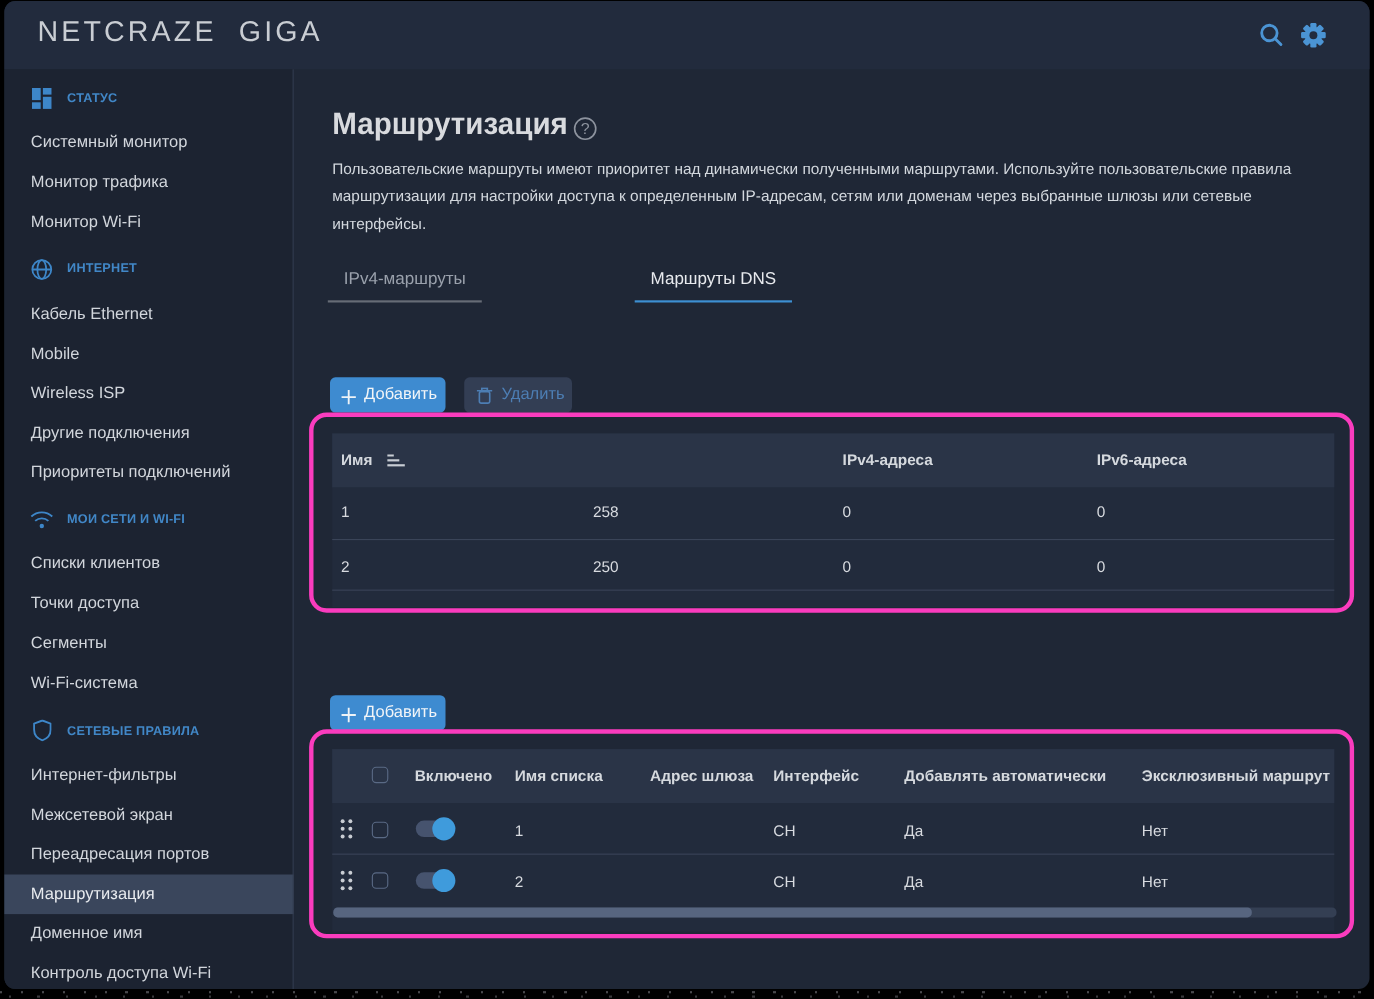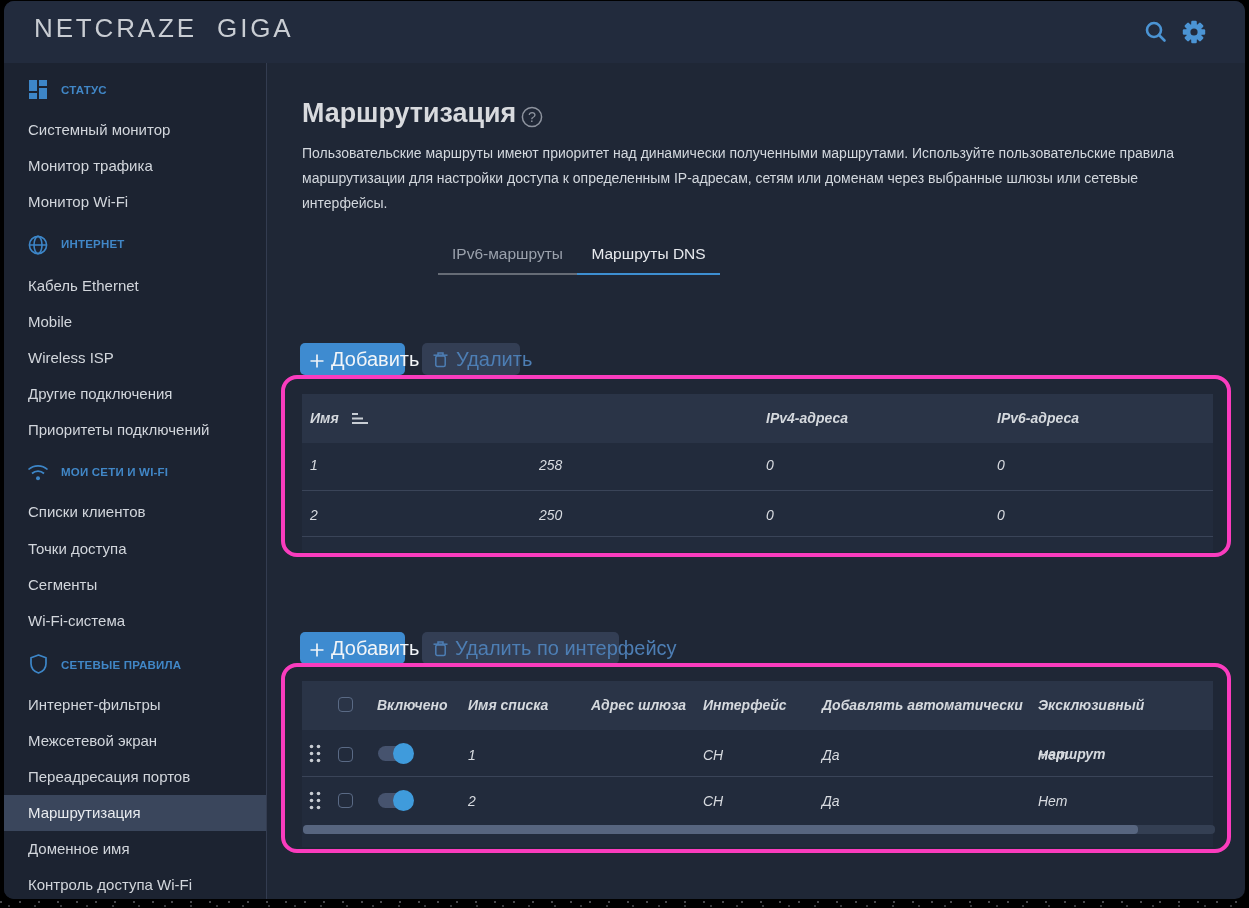--- a/index.html
+++ b/index.html
@@ -23,28 +23,28 @@
   
   h1 { position:absolute; left:302px; top:97px; font-size:28px; font-weight:bold; color:#d8dade;
     transform:scaleX(0.96); transform-origin:left top; white-space:nowrap; }
   .para { position:absolute; left:302px; top:141px; font-size:14px; color:#d3d8de; line-height:25px; }
   
   .tab { position:absolute; top:236px; height:39px; font-size:15.5px; line-height:36px;
     text-align:center; border-bottom:2px solid #666c76; color:#9aa1ac; }
   .tab.act { color:#e8eaee; border-bottom-color:#3d8fd2; }
   h2 { position:absolute; left:302px; font-size:19px; font-weight:bold; color:#d5d8dc; }
   
-  .btn { position:absolute; height:32px; border-radius:5px; font-size:20px; line-height:32px;
+  .btn { position:absolute; height:32px; border-radius:5px; font-size:15px; line-height:32px;
     white-space:nowrap; }
   .btn.blue { background:#3e8bd0; color:#f2f5f8; }
   .btn.grey { background:#333e54; color:#4d7eb4; }
   
   .pink { position:absolute; border:4.5px solid #fa3cbe; border-radius:16px; }
   
-  .tbl { position:absolute; left:302px; width:911px; background:#222b3c;font-style:italic; }
+  .tbl { position:absolute; left:302px; width:911px; background:#222b3c; }
   .thead { position:absolute; left:0; top:0; width:911px; height:49px; background:#2a3447; }
   .th { position:absolute; font-size:14px; font-weight:bold; color:#d5d9de; line-height:49px; }
   .td { position:absolute; font-size:14px; color:#d8dbe0; }
   .rline { position:absolute; left:0; width:911px; height:1px; background:#3a4458; }
   
   .tog { position:absolute; width:35px; height:15px; border-radius:8px; background:#46536e; }
   .tog .knob { position:absolute; right:-1px; top:-3px; width:21px; height:21px;
     border-radius:50%; background:#3f9bdc; }
   .cb { position:absolute; width:15px; height:15px; border:1.5px solid #5a6a85; border-radius:4px; }
 </style>
@@ -134,21 +134,21 @@
   <div class="item" style="top:876px">Контроль доступа Wi-Fi</div>
   <div class="sep" style="position:absolute;left:266px;top:63px;width:1px;height:845px;background:#333c50"></div>
 
   <h1>Маршрутизация</h1>
   <svg class="a" style="left:521px;top:106px" width="22" height="22" viewBox="0 0 22 22">
     <circle cx="11" cy="11" r="9.6" fill="none" stroke="#8d939e" stroke-width="1.5"></circle>
     <text x="11" y="16" text-anchor="middle" font-size="14.5" fill="#8d939e" font-family="Liberation Sans">?</text>
   </svg>
   <div class="para">Пользовательские маршруты имеют приоритет над динамически полученными маршрутами. Используйте пользовательские правила<br>маршрутизации для настройки доступа к определенным IP-адресам, сетям или доменам через выбранные шлюзы или сетевые<br>интерфейсы.</div>
 
-  <div class="tab" style="left:438px;width:139px">IPv6-маршруты</div>
+  <div class="tab" style="left:298px;width:140px">IPv4-маршруты</div>
   <div class="tab act" style="left:577px;width:143px">Маршруты DNS</div>
 
 
   <div class="btn blue" style="left:300px;top:343px;width:105px">
     <svg style="position:absolute;left:9px;top:10px" width="16" height="16" viewBox="0 0 16 16">
       <path d="M8 1.5 V14.5 M1.5 8 H14.5" stroke="#eef3f7" stroke-width="1.7"></path>
     </svg>
     <span style="margin-left:31px">Добавить</span>
   </div>
   <div class="btn grey" style="left:422px;top:343px;width:98px">
@@ -187,30 +187,20 @@
     <div class="rline" style="top:142px"></div>
   </div>
 
 
   <div class="btn blue" style="left:300px;top:632px;width:105px">
     <svg style="position:absolute;left:9px;top:10px" width="16" height="16" viewBox="0 0 16 16">
       <path d="M8 1.5 V14.5 M1.5 8 H14.5" stroke="#eef3f7" stroke-width="1.7"></path>
     </svg>
     <span style="margin-left:31px">Добавить</span>
   </div>
-  <div class="btn grey" style="left:422px;top:632px;width:197px">
-    <svg style="position:absolute;left:11px;top:9px" width="15" height="16" viewBox="0 0 15 16">
-      <g fill="none" stroke="#4d7eb4" stroke-width="1.5">
-        <rect x="2.8" y="4" width="9.4" height="10.5" rx="1.5"></rect>
-        <line x1="0.5" y1="3.2" x2="14.5" y2="3.2"></line>
-        <path d="M5 3 V1 H10 V3"></path>
-      </g>
-    </svg>
-    <span style="margin-left:33px">Удалить по интерфейсу</span>
-  </div>
 
   <div class="pink" style="left:281px;top:663px;width:950px;height:190px"></div>
   <div class="tbl" style="top:681px;height:166px">
     <div class="thead"></div>
     <div class="cb" style="left:36px;top:16px"></div>
     <div class="th" style="left:75px">Включено</div>
     <div class="th" style="left:166px">Имя списка</div>
     <div class="th" style="left:289px">Адрес шлюза</div>
     <div class="th" style="left:401px">Интерфейс</div>
     <div class="th" style="left:736px">Эксклюзивный маршрут</div>

